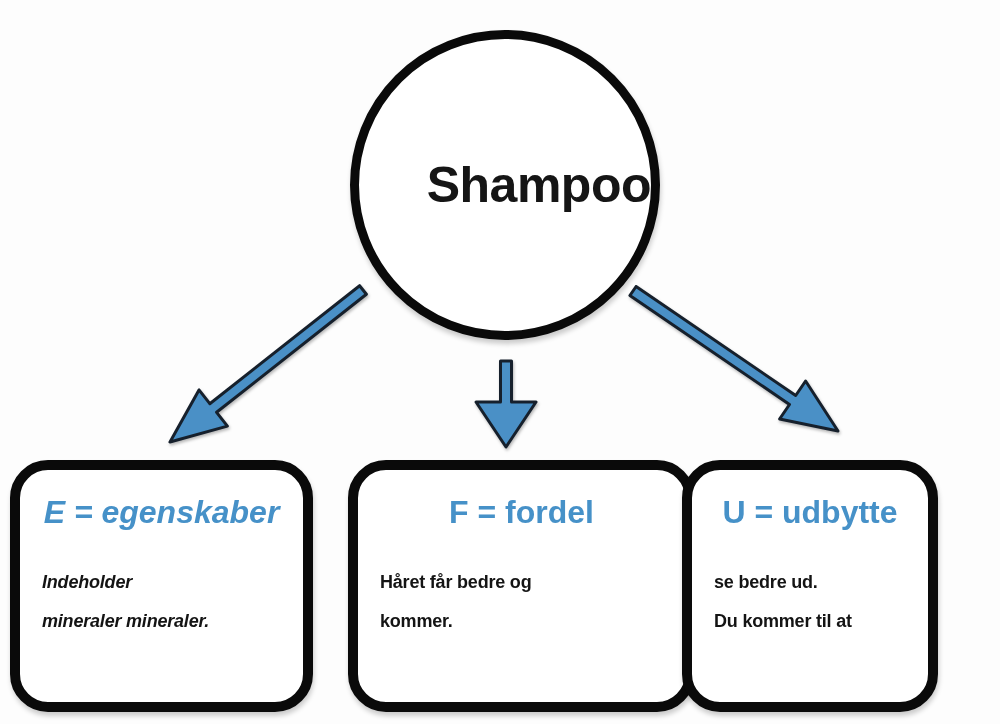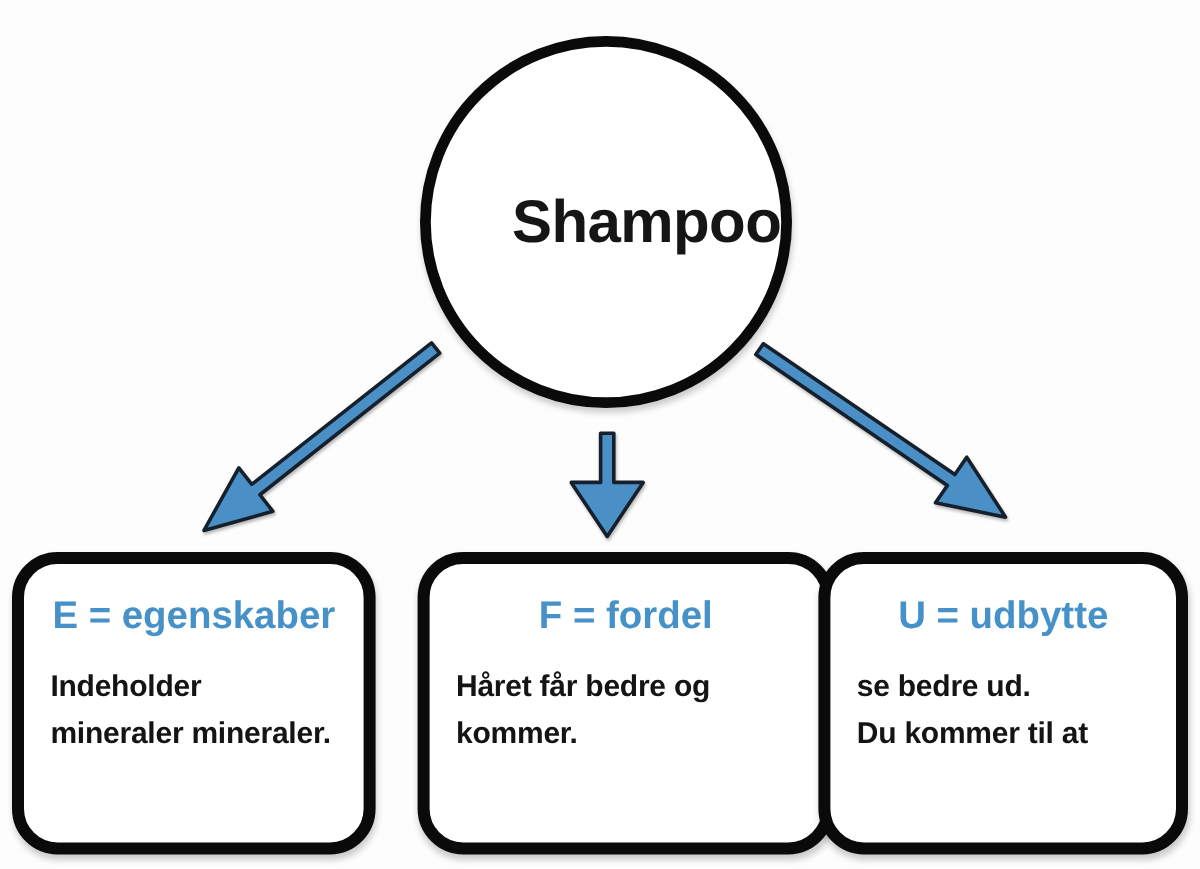--- a/index.html
+++ b/index.html
@@ -58,35 +58,35 @@
     position: absolute;
     top: 460px;
     height: 252px;
     box-sizing: border-box;
     border: 10px solid #0a0a0a;
     border-radius: 38px;
     background: #ffffff;
     box-shadow: 1px 4px 5px rgba(0,0,0,0.20);
     padding: 18px 14px 0 14px;
   }
-  #box-egenskaber { left: 10px;  width: 303px; }
+  #box-egenskaber { left: 10px;  width: 303px; font-style: italic; }
   #box-fordel     { left: 348px; width: 347px; }
-  #box-udbytte    { left: 682px; width: 308px; }
+  #box-udbytte    { left: 682px; width: 256px; }
   .box-heading {
     text-align: center;
     font-size: 32px;
     font-weight: 800;
     color: #4691c8;
     margin-top: 6px;
     white-space: nowrap;
   }
   .box-body {
-    margin-top: 22px;
+    margin-top: 32px;
     padding-left: 8px;
-    font-size: 25px;
+    font-size: 18px;
     font-weight: 800;
     color: #141414;
     letter-spacing: -0.2px;
   }
   .box-body-line {
     white-space: nowrap;
     line-height: 39px;
   }
 </style>
 </head>

